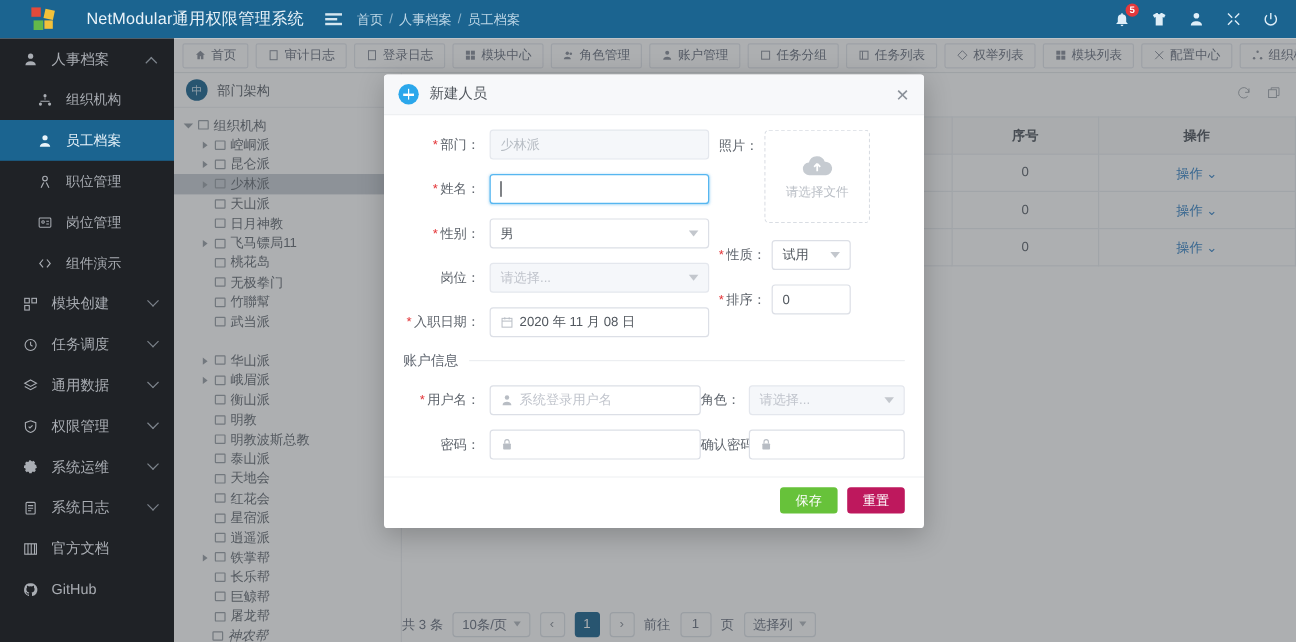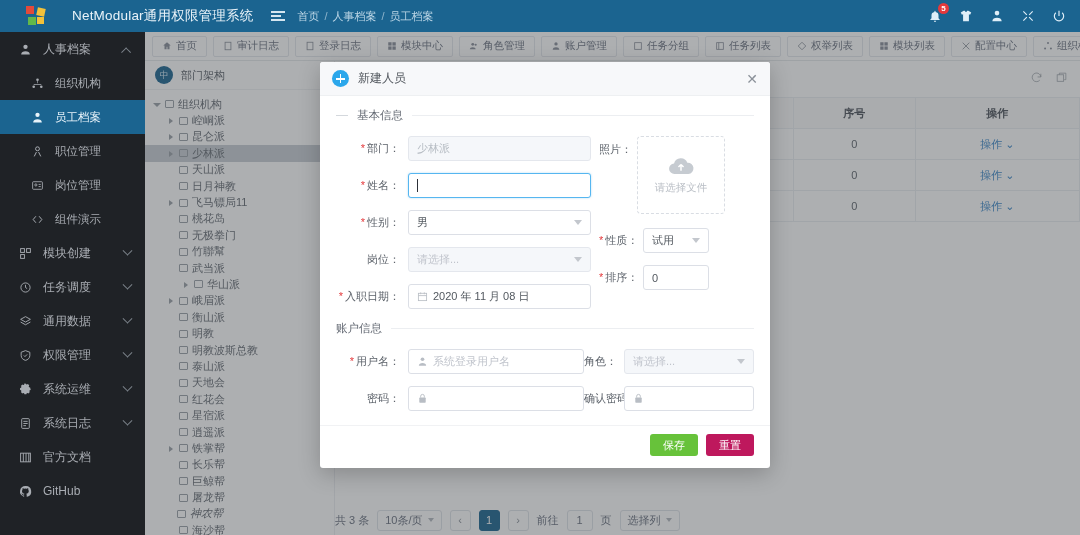--- a/index.html
+++ b/index.html
@@ -504,21 +504,21 @@
             <div class="tree-node" style="padding-left: 22px;">
               <span class="arrow "></span>
               <span class="folder"></span>
               <span class="label">竹聯幫</span>
             </div>
             <div class="tree-node" style="padding-left: 22px;">
               <span class="arrow "></span>
               <span class="folder"></span>
               <span class="label">武当派</span>
             </div>
-            <div class="tree-node" style="padding-left: 37px;">
+            <div class="tree-node" style="padding-left: 22px; margin-top: 16px;">
               <span class="arrow closed"></span>
               <span class="folder"></span>
               <span class="label">华山派</span>
             </div>
             <div class="tree-node" style="padding-left: 22px;">
               <span class="arrow closed"></span>
               <span class="folder"></span>
               <span class="label">峨眉派</span>
             </div>
             <div class="tree-node" style="padding-left: 22px;">
@@ -662,25 +662,20 @@
   <div class="overlay"></div>
 
   <div class="modal">
     <div class="modal-head">
       <span class="plus-circle"></span>
       <span class="modal-title">新建人员</span>
       <span class="modal-close">✕</span>
     </div>
     <div class="modal-body">
 
-      <div class="section-head">
-        <span class="dash"></span>
-        <span class="stitle">基本信息</span>
-        <span class="rule"></span>
-      </div>
 
       <div class="form-grid">
         <div class="col-left">
           <div class="frow">
             <span class="flabel req">部门：</span>
             <span class="fctl disabled">
                 <span>少林派</span>
               </span>
           </div>
           <div class="frow">

